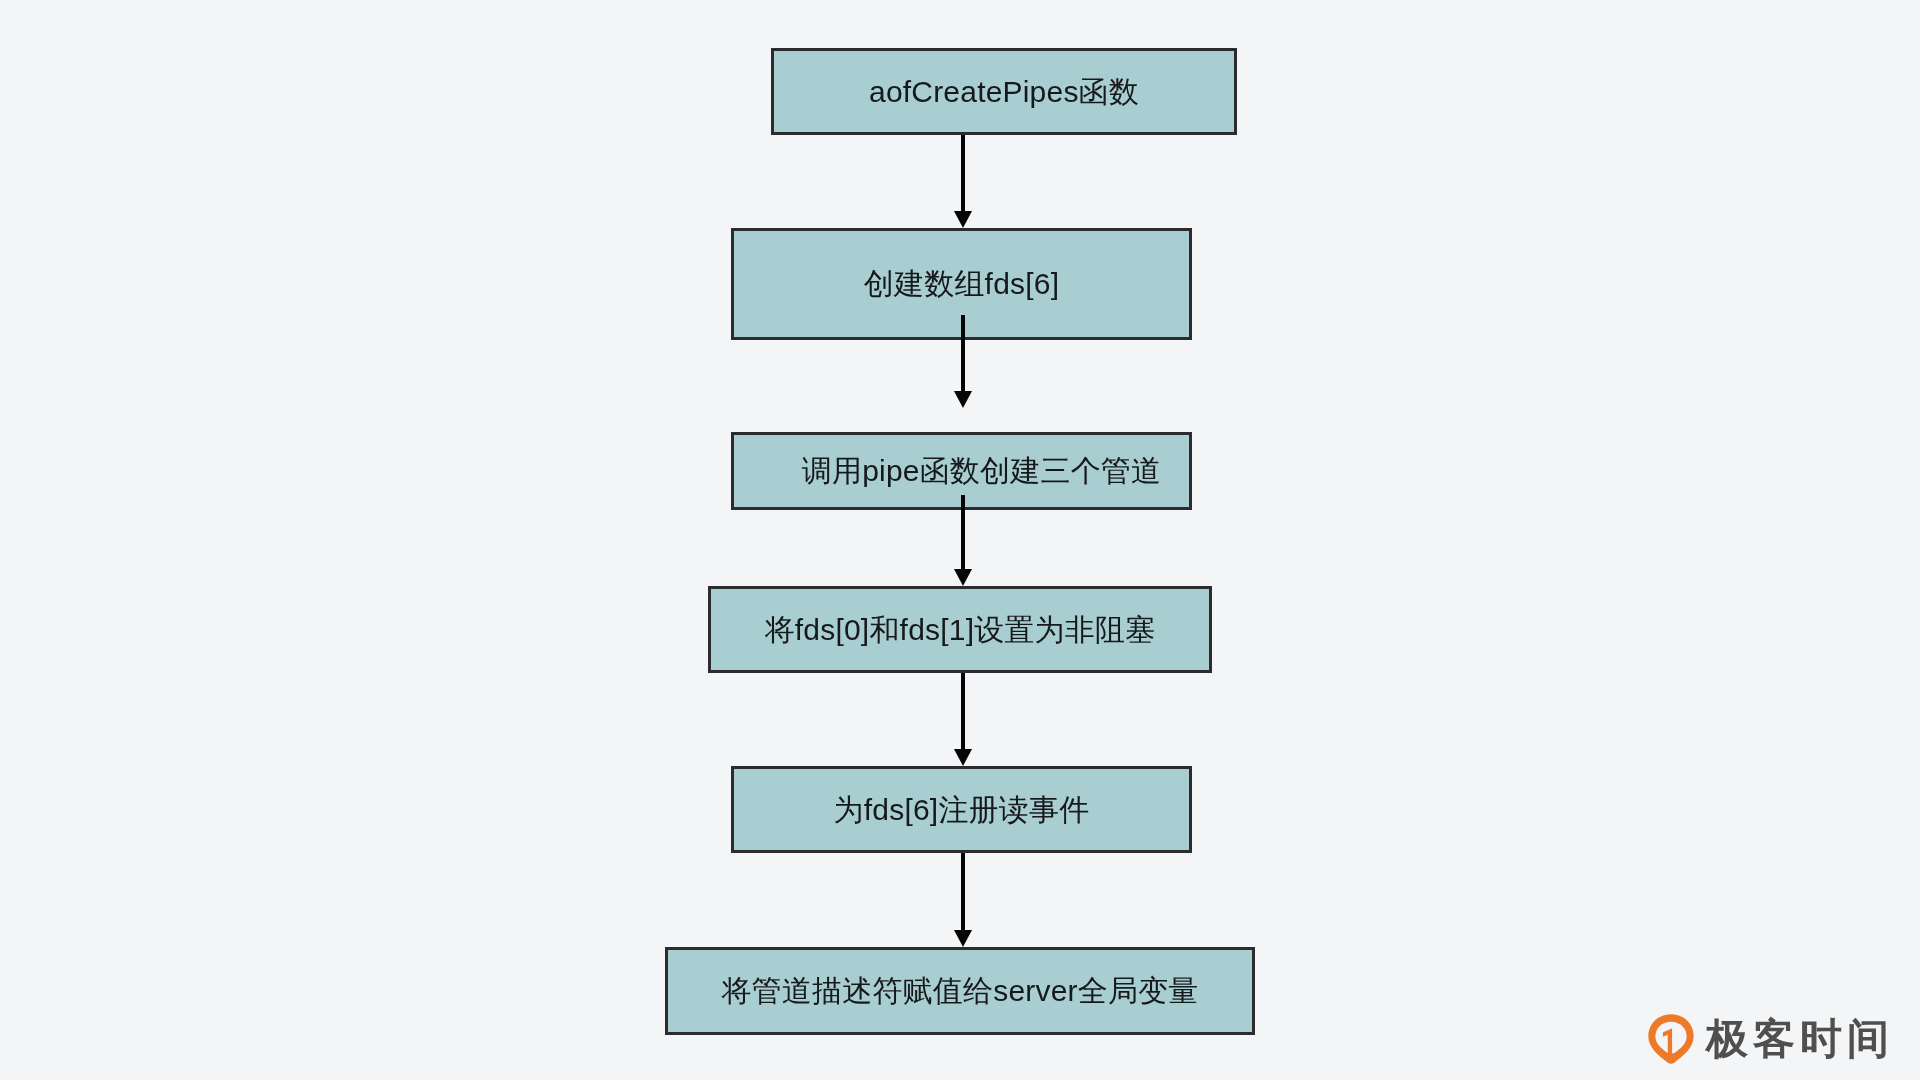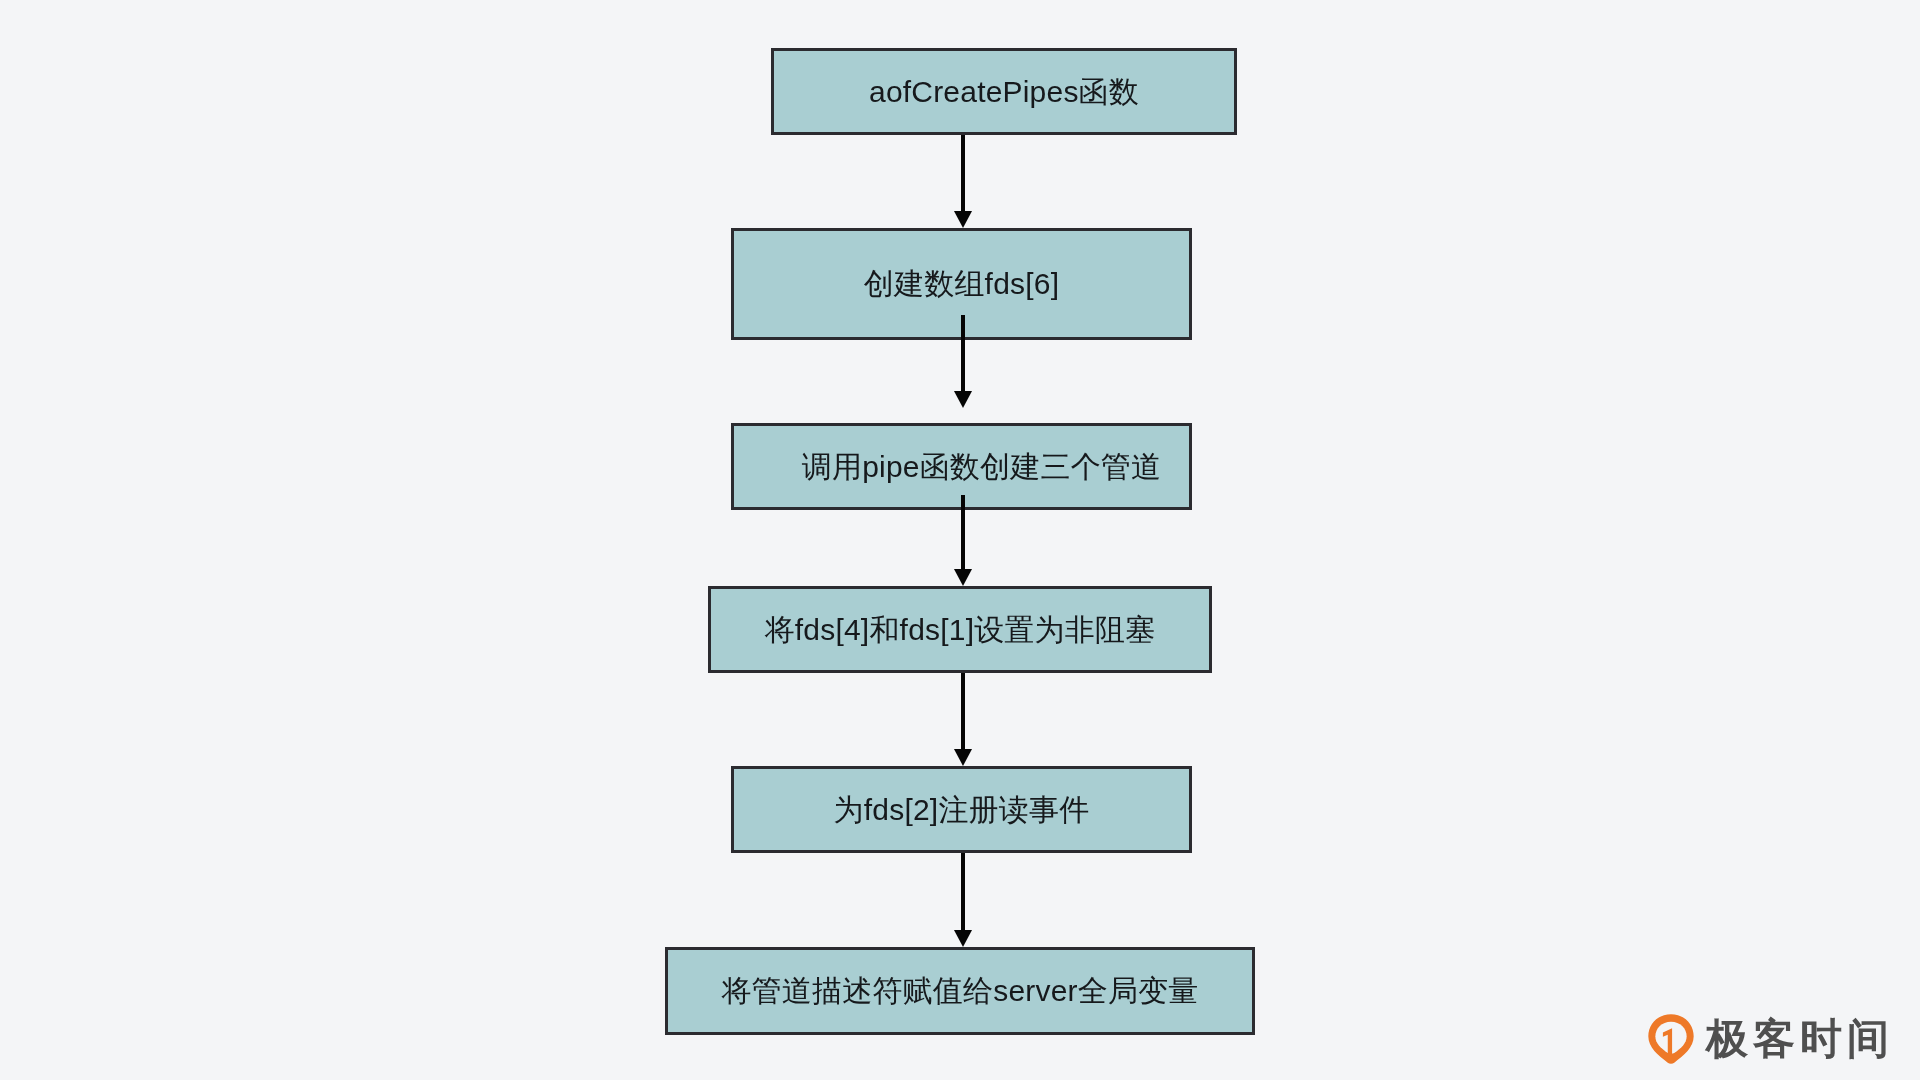--- a/index.html
+++ b/index.html
@@ -36,21 +36,21 @@
     letter-spacing: 0.2px;
     white-space: nowrap;
     user-select: none;
   }
   .node .node-label {
     display: block;
   }
 
   .node-1 { left: 731px; top: 48px;  width: 466px; height: 87px; margin-left: 40px; }
   .node-2 { left: 731px; top: 228px; width: 461px; height: 112px; }
-  .node-3 { left: 731px; top: 423px; width: 461px; height: 87px; padding-left: 40px; }
+  .node-3 { left: 731px; top: 432px; width: 461px; height: 78px; padding-left: 40px; }
   .node-4 { left: 708px; top: 586px; width: 504px; height: 87px; }
   .node-5 { left: 731px; top: 766px; width: 461px; height: 87px; }
   .node-6 { left: 665px; top: 947px; width: 590px; height: 88px; }
 
   
   .connector {
     position: absolute;
     left: 954px;
     width: 18px;
   }
@@ -141,30 +141,30 @@
   <div class="node node-3">
     <span class="node-label">调用pipe函数创建三个管道</span>
   </div>
 
   <div class="connector conn-3">
     <div class="shaft"></div>
     <div class="head"></div>
   </div>
 
   <div class="node node-4">
-    <span class="node-label">将fds[4]和fds[1]设置为非阻塞</span>
+    <span class="node-label">将fds[0]和fds[1]设置为非阻塞</span>
   </div>
 
   <div class="connector conn-4">
     <div class="shaft"></div>
     <div class="head"></div>
   </div>
 
   <div class="node node-5">
-    <span class="node-label">为fds[2]注册读事件</span>
+    <span class="node-label">为fds[6]注册读事件</span>
   </div>
 
   <div class="connector conn-5">
     <div class="shaft"></div>
     <div class="head"></div>
   </div>
 
   <div class="node node-6">
     <span class="node-label">将管道描述符赋值给server全局变量</span>
   </div>

